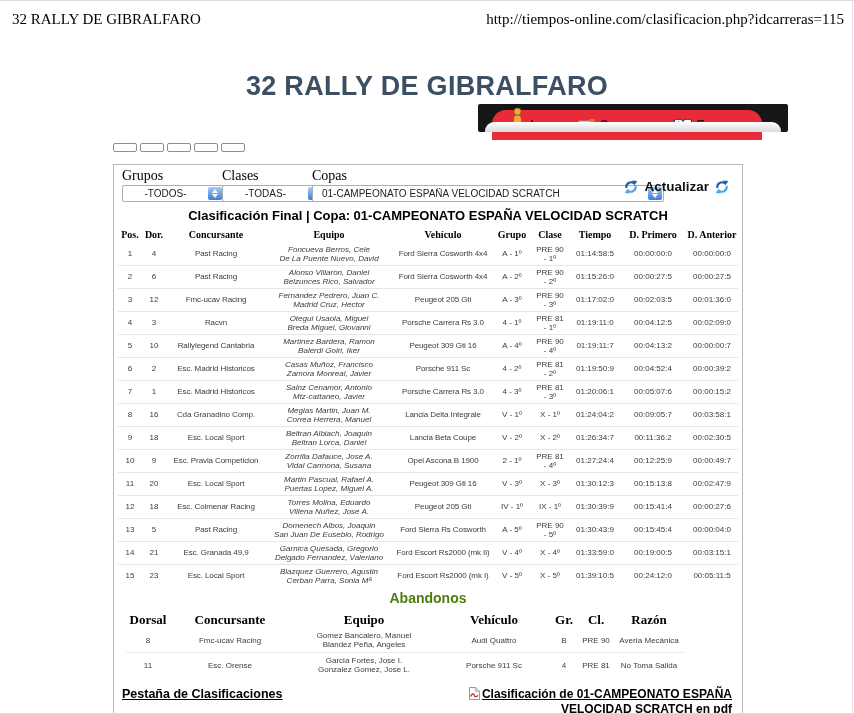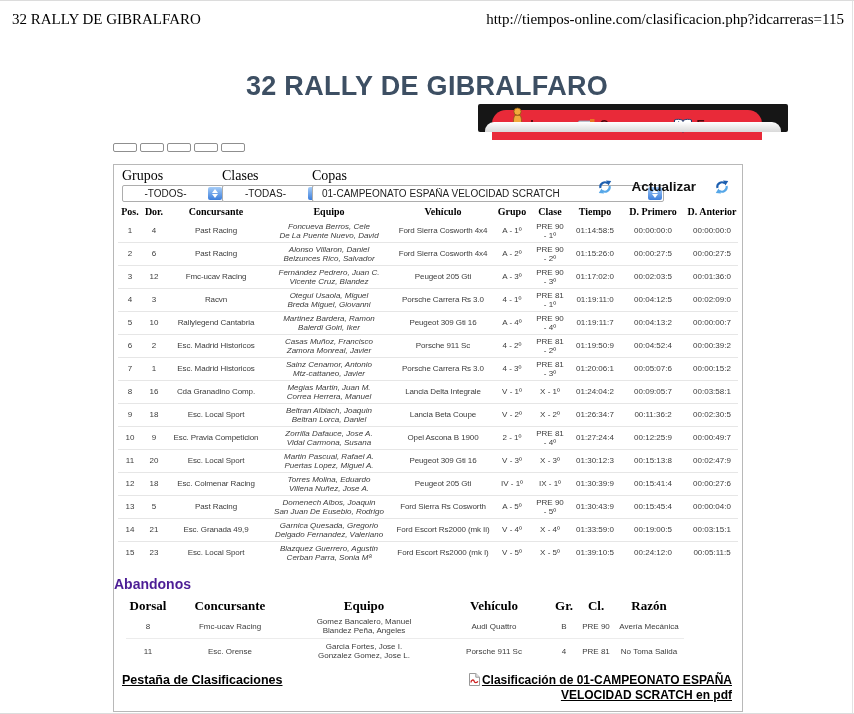--- a/index.html
+++ b/index.html
@@ -45,40 +45,40 @@
           box-sizing:border-box;cursor:pointer;}
   .sel-sm{width:102px;} .sel-lg{width:352px;}
   .sel-val{flex:1;font-size:10px;color:#222;padding:0 3px 0 9px;white-space:nowrap;overflow:hidden;}
   .sel-sm .sel-val{text-align:center;padding:0 2px;}
   .sel-btn{width:14px;height:13px;margin-right:1px;border-radius:2px;background:linear-gradient(#a6cdf8,#3c7edb);
            display:flex;flex-direction:column;align-items:center;justify-content:center;}
   .tri-up{width:0;height:0;border-left:3px solid transparent;border-right:3px solid transparent;
           border-bottom:4px solid #fff;margin-bottom:1px;}
   .tri-down{width:0;height:0;border-left:3px solid transparent;border-right:3px solid transparent;
             border-top:4px solid #fff;}
-  .refresh{position:absolute;right:12px;top:11px;display:flex;align-items:center;gap:18px;
+  .refresh{position:absolute;right:12px;top:11px;display:flex;align-items:center;gap:5px;
            font-size:13.5px;font-weight:bold;color:#111;cursor:pointer;}
 
   .main-heading{text-align:center;font-size:13px;font-weight:bold;margin:3px 0 5px;color:#000;}
 
   
   table.cls{border-collapse:collapse;table-layout:fixed;width:620px;margin-left:4px;}
   table.cls th{font-family:"Liberation Serif",serif;font-size:10px;font-weight:bold;color:#000;
                padding:2px 0;line-height:1.05;vertical-align:middle;white-space:nowrap;}
   th.wrapok{white-space:normal;}
   table.cls td{font-size:8px;line-height:9px;color:#3c3c3c;text-align:center;padding:2px 1px;vertical-align:middle;}
   table.cls tbody tr + tr td{border-top:1px solid #e6e6e6;}
   td.l{text-align:left;}
   td.con{padding-left:8px;letter-spacing:-.1px;}
   td.eq{padding-left:8px;font-style:italic;}
   td.veh{padding-left:4px;letter-spacing:-.1px;}
   .nw{white-space:nowrap;}
 
   
-  .aband-heading{text-align:left;font-size:14px;font-weight:bold;margin:12px 0 5px;color:#4c1d95;}
+  .aband-heading{text-align:center;font-size:14px;font-weight:bold;margin:3px 0 5px;color:#4d7c0f;}
   table.abd{border-collapse:collapse;table-layout:fixed;width:558px;margin-left:12px;}
   table.abd th{font-family:"Liberation Serif",serif;font-size:13px;font-weight:bold;color:#000;
                padding:2px 0;line-height:1.05;white-space:nowrap;}
   table.abd td{font-size:8px;line-height:9px;color:#3c3c3c;text-align:center;padding:3px 1px;vertical-align:middle;}
   table.abd tbody tr + tr td{border-top:1px solid #ececec;}
   td.acon{text-align:left;padding-left:26px;}
   td.aeq{text-align:left;padding-left:10px;}
 
   
   .footer{display:flex;justify-content:space-between;align-items:flex-start;margin:10px 10px 2px 8px;}
@@ -181,20 +181,21 @@
         <span>Actualizar</span>
         <svg width="16" height="14" viewBox="0 0 16 14">
           <path d="M3.4 8 A4.6 4.6 0 0 1 11 3.6" fill="none" stroke="#1c5fb0" stroke-width="2.1"></path>
           <path d="M9 0.4 L14.2 1.1 L11.5 5.5 Z" fill="#1c5fb0"></path>
           <path d="M12.6 6 A4.6 4.6 0 0 1 5 10.4" fill="none" stroke="#56a7e8" stroke-width="2.1"></path>
           <path d="M7 13.6 L1.8 12.9 L4.5 8.5 Z" fill="#56a7e8"></path>
         </svg>
       </div>
     </div>
 
+    <div class="main-heading">Clasificación Final | Copa: 01-CAMPEONATO ESPAÑA VELOCIDAD SCRATCH</div>
 
     <table class="cls">
       <colgroup>
         <col style="width:24px">
           <col style="width:24px">
           <col style="width:100px">
           <col style="width:126px">
         <col style="width:102px">
           <col style="width:36px">
           <col style="width:40px">
@@ -252,21 +253,21 @@
             <td>01:15:26:0</td>
             <td>00:00:27:5</td>
             <td>00:00:27:5</td>
           </tr>
           <tr>
             <td>3</td>
             <td>12</td>
             <td class="l con">Fmc-ucav Racing</td>
             <td class="l eq">
               <div class="nw">Fernández Pedrero, Juan C.</div>
-              <div class="nw">Vicente Cruz, Blandez</div>
+              <div class="nw">Madrid Cruz, Hector</div>
             </td>
             <td class="l veh">Peugeot 205 Gti</td>
             <td>A - 3º</td>
             <td>
               <div>PRE 90</div>
               <div>- 3º</div>
             </td>
             <td>01:17:02:0</td>
             <td>00:02:03:5</td>
             <td>00:01:36:0</td>

